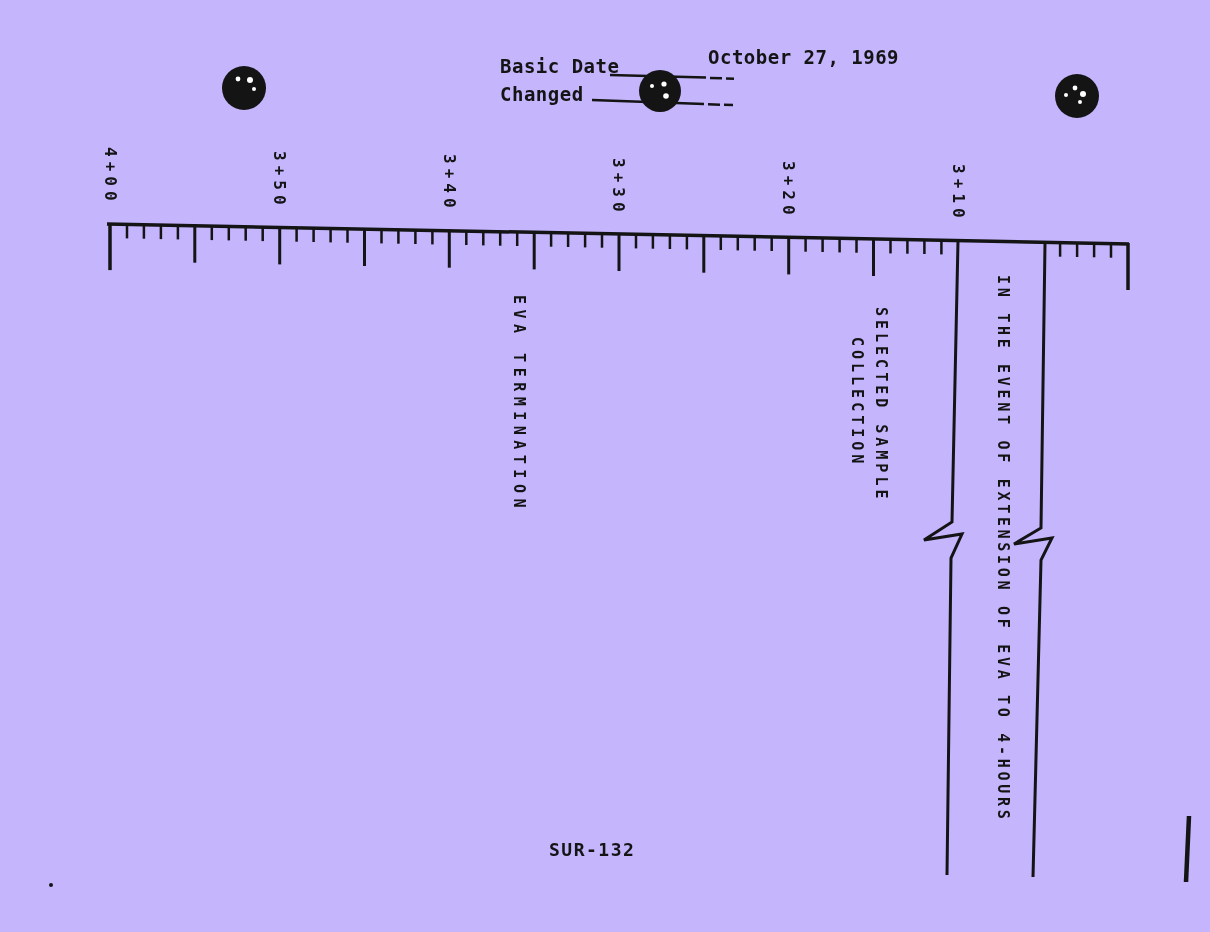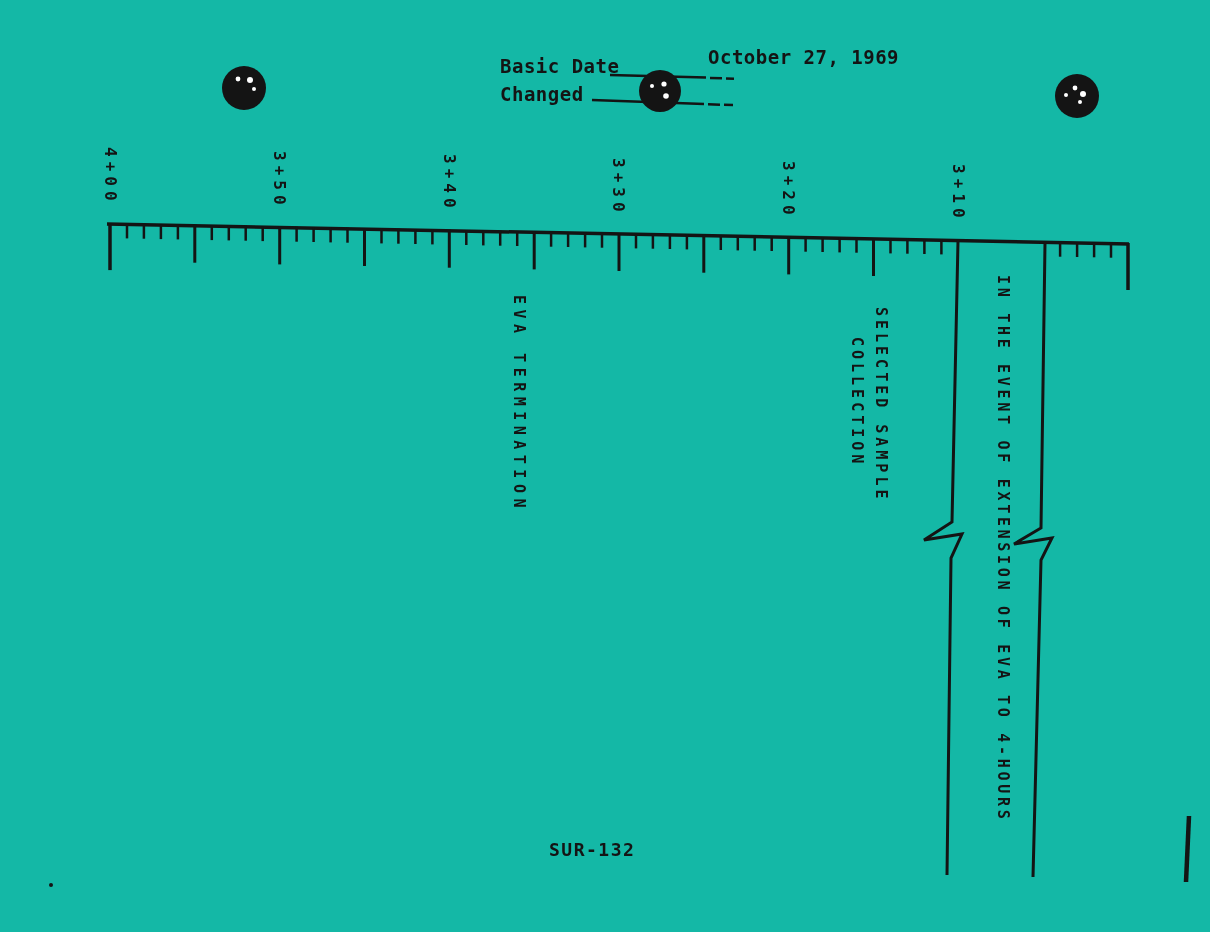--- a/index.html
+++ b/index.html
@@ -1,19 +1,19 @@
 <!DOCTYPE html>
 <html><head>
 <meta charset="utf-8">
 <style>
   html,body{margin:0;padding:0;background:#e8e8e8;}
   .page{
     position:relative;
     width:1210px;height:932px;
-    background:#14b8a6;
+    background:#c4b5fd;
     overflow:hidden;
     font-family:"DejaVu Sans Mono", monospace;
   }
   svg{position:absolute;left:0;top:0;}
   svg text{fill:#141414;font-family:"DejaVu Sans Mono", monospace;font-weight:700;}
   .hdr{font-size:19px;letter-spacing:0.5px;}
   .tick-label{font-size:16px;letter-spacing:5px;}
   .evt{font-size:15px;}
   .ls55{letter-spacing:5.5px;}
   .ls40{letter-spacing:4px;}

